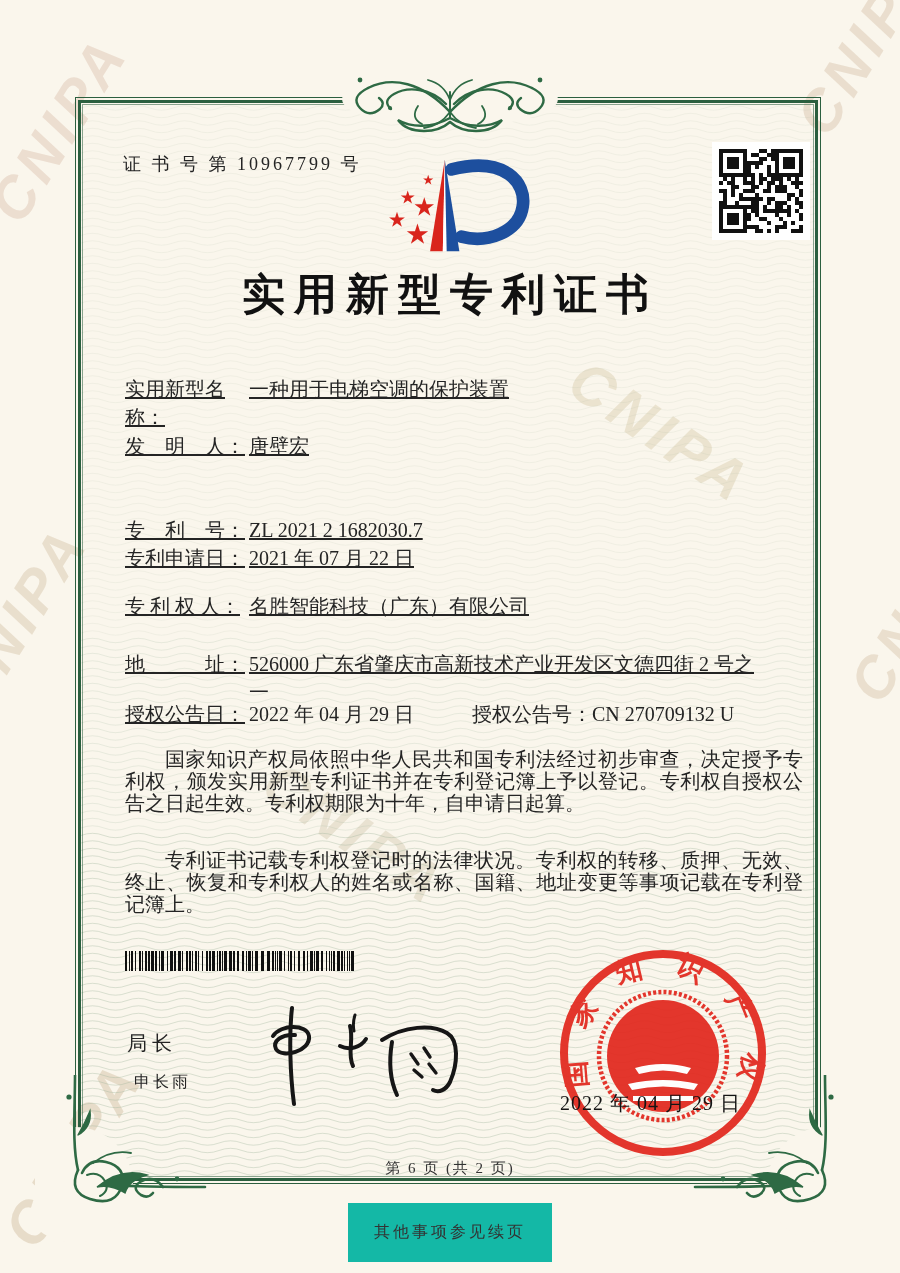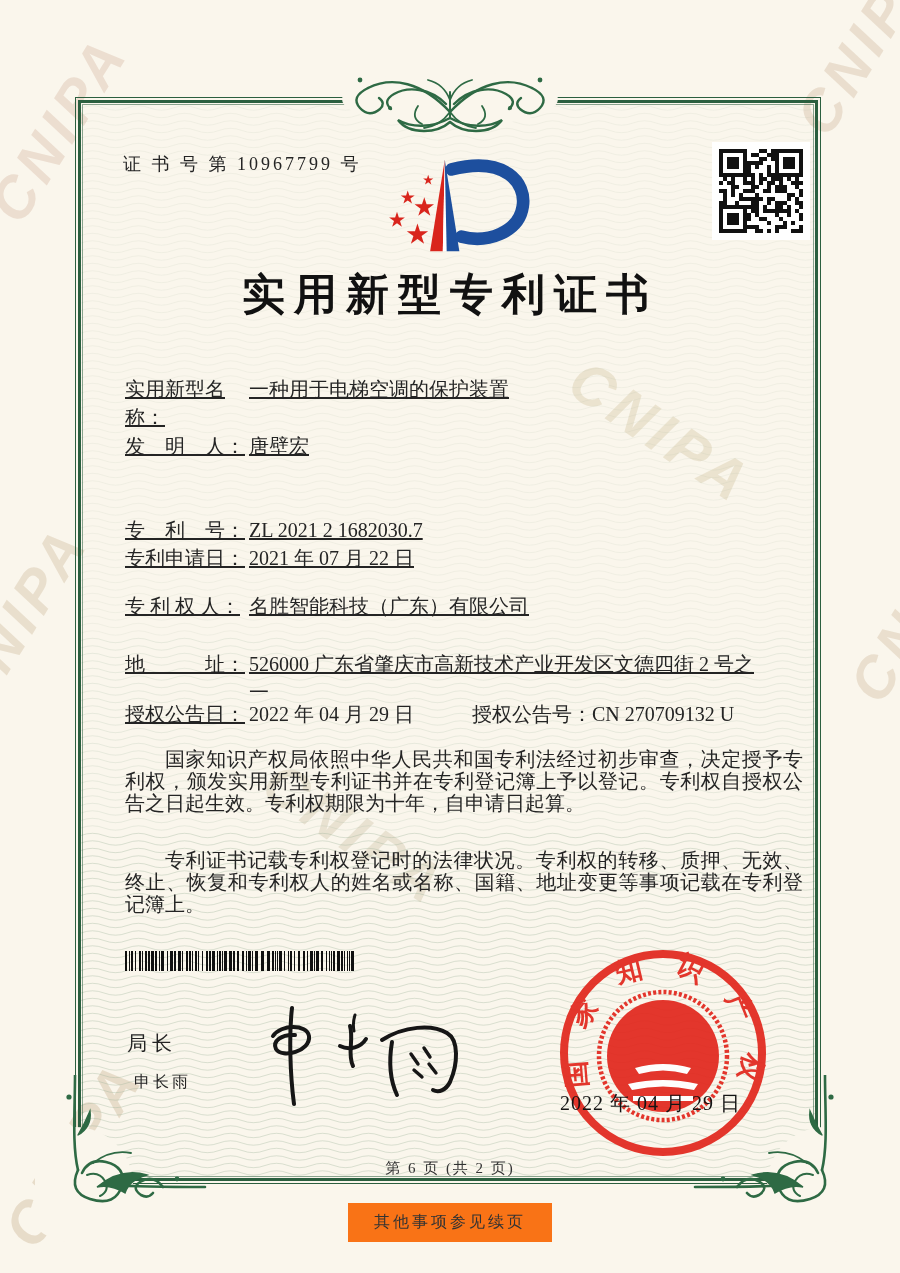--- a/index.html
+++ b/index.html
@@ -27,21 +27,21 @@
   .field .lbl{display:inline-block;width:124px;vertical-align:top;text-decoration:underline;}
   .field .val{display:inline;text-decoration:underline;}
   .para{left:125px;width:678px;font-size:20px;line-height:22px;
         text-indent:2em;text-align:justify;margin:0;}
   #barcode{left:125px;top:951px;width:233px;height:20px;}
   #barcode i{position:absolute;top:0;bottom:0;background:#101010;}
   #signer-title{left:127px;top:1030px;font-size:20px;letter-spacing:5px;}
   #signer-name{left:134px;top:1072px;font-size:16px;letter-spacing:3px;}
   #seal-date{left:560px;top:1090px;font-size:20px;letter-spacing:1px;z-index:5;color:#141414;}
   #page-num{left:0;right:0;top:1159px;text-align:center;font-size:15px;letter-spacing:2px;color:#333;}
-  #foot-note{left:348px;top:1203px;background:#f97316;padding:9px 26px;
+  #foot-note{left:348px;top:1203px;background:#14b8a6;padding:19px 26px;
              font-size:16px;letter-spacing:3px;color:#333;}
   #qr-panel{left:712px;top:142px;width:98px;height:98px;background:#fff;z-index:4;}
   #qr{position:absolute;left:7px;top:7px;}
 </style>
 </head>
 <body>
 
 <div class="wm" style="left:-45px;top:95px;transform:rotate(-58deg);color:rgba(216,188,170,.42);">CNIPA</div>
 <div class="wm" style="left:762px;top:8px;transform:rotate(-58deg);color:rgba(210,188,162,.40);">CNIPA</div>
 <div class="wm" style="left:558px;top:398px;transform:rotate(34deg);color:rgba(223,211,184,.55);">CNIPA</div>

